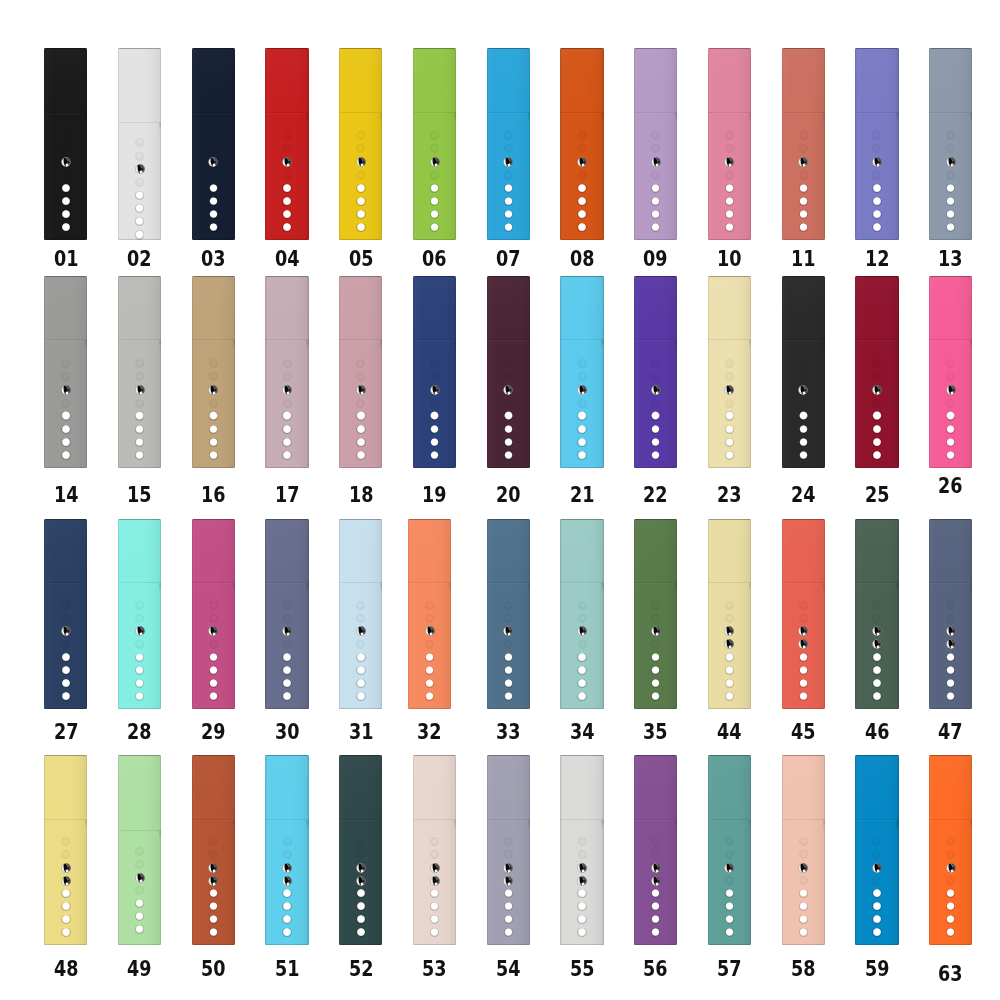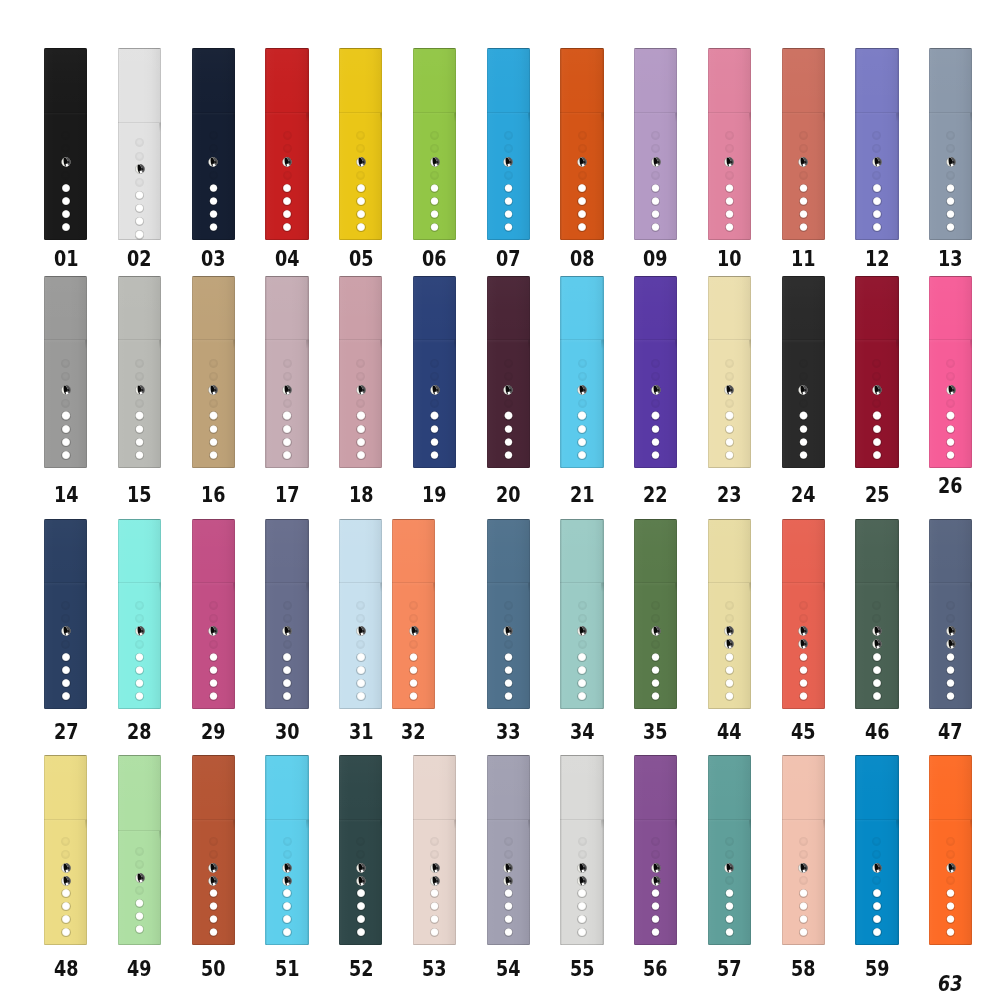--- a/index.html
+++ b/index.html
@@ -1325,21 +1325,21 @@
           </div>
           <div class="hole hole-recessed" style="top: 121.478px;"></div>
           <div class="hole hole-through" style="top: 134.215px;"></div>
           <div class="hole hole-through" style="top: 147.251px;"></div>
           <div class="hole hole-through" style="top: 160.278px;"></div>
           <div class="hole hole-through" style="top: 173.314px;"></div>
         </div>
     </div>
     <div class="label" style="top: 202.1px;"><span>31</span></div>
   </div>
-    <div class="cell" style="left: 392px; top: 518.5px;">
+    <div class="cell" style="left: 408px; top: 518.5px;">
     <div class="band" title="32" style="height: 190.1px; --c: #f6895e;">
       <div class="band-body"></div>
       <div class="shade"></div>
       <div class="strap-top" style="height: 63.5px;"></div>
       <div class="strap-edge" style="top: 63.5px;"></div>
       <div class="strap-edge2" style="top: 64.6px;"></div>
       <div class="notch" style="top: 64.6px;"></div>
       <div class="top-edge"></div>
       <div class="left-edge"></div>
       <div class="right-edge"></div>
@@ -2375,15 +2375,15 @@
               <circle cx="10" cy="10" r="9.3" fill="none" stroke="rgba(0,0,0,0.28)" stroke-width="1.2"></circle>
             </svg>
           </div>
           <div class="hole hole-recessed" style="top: 120.948px;"></div>
           <div class="hole hole-through" style="top: 133.63px;"></div>
           <div class="hole hole-through" style="top: 146.612px;"></div>
           <div class="hole hole-through" style="top: 159.584px;"></div>
           <div class="hole hole-through" style="top: 172.565px;"></div>
         </div>
     </div>
-    <div class="label" style="top: 218px; font-style: italic;"><span>63</span></div>
+    <div class="label" style="top: 208px;"><span>63</span></div>
   </div>
   </div>
 
 </body></html>

